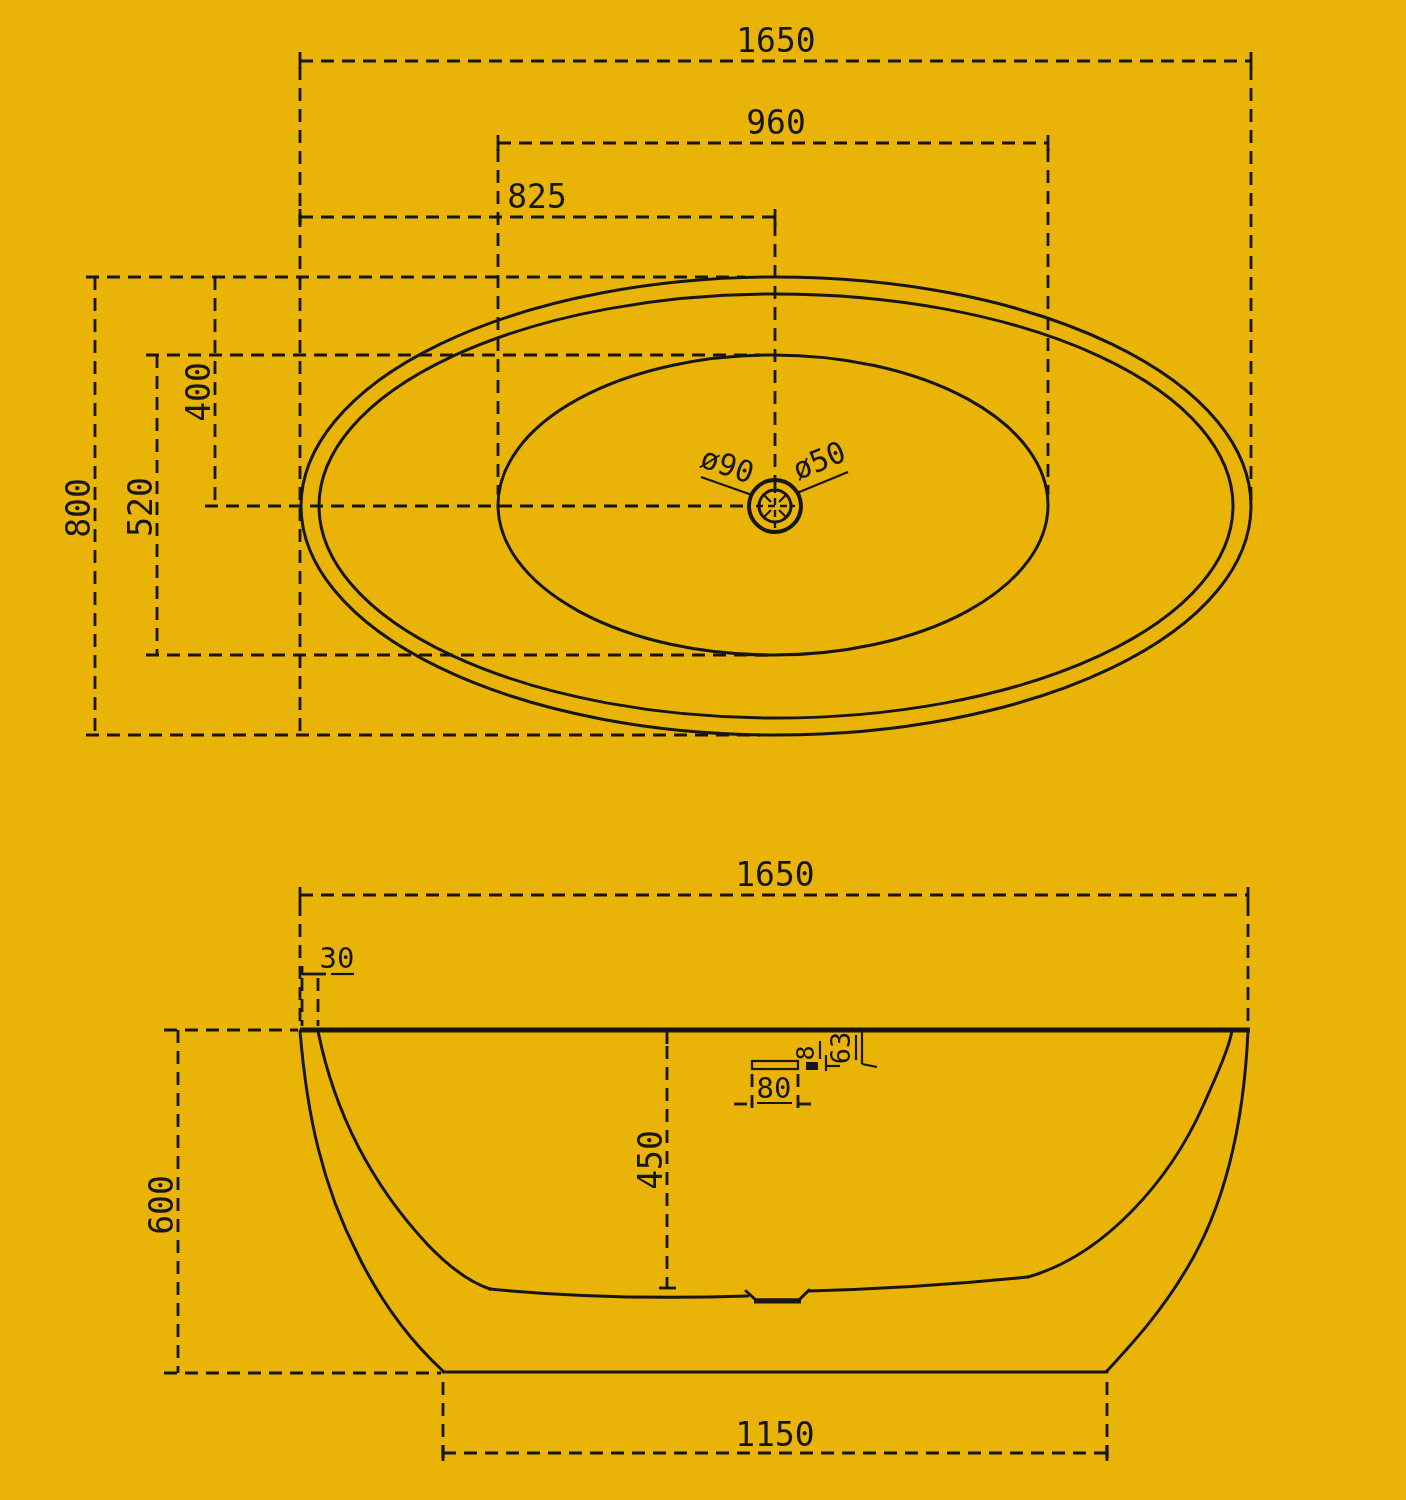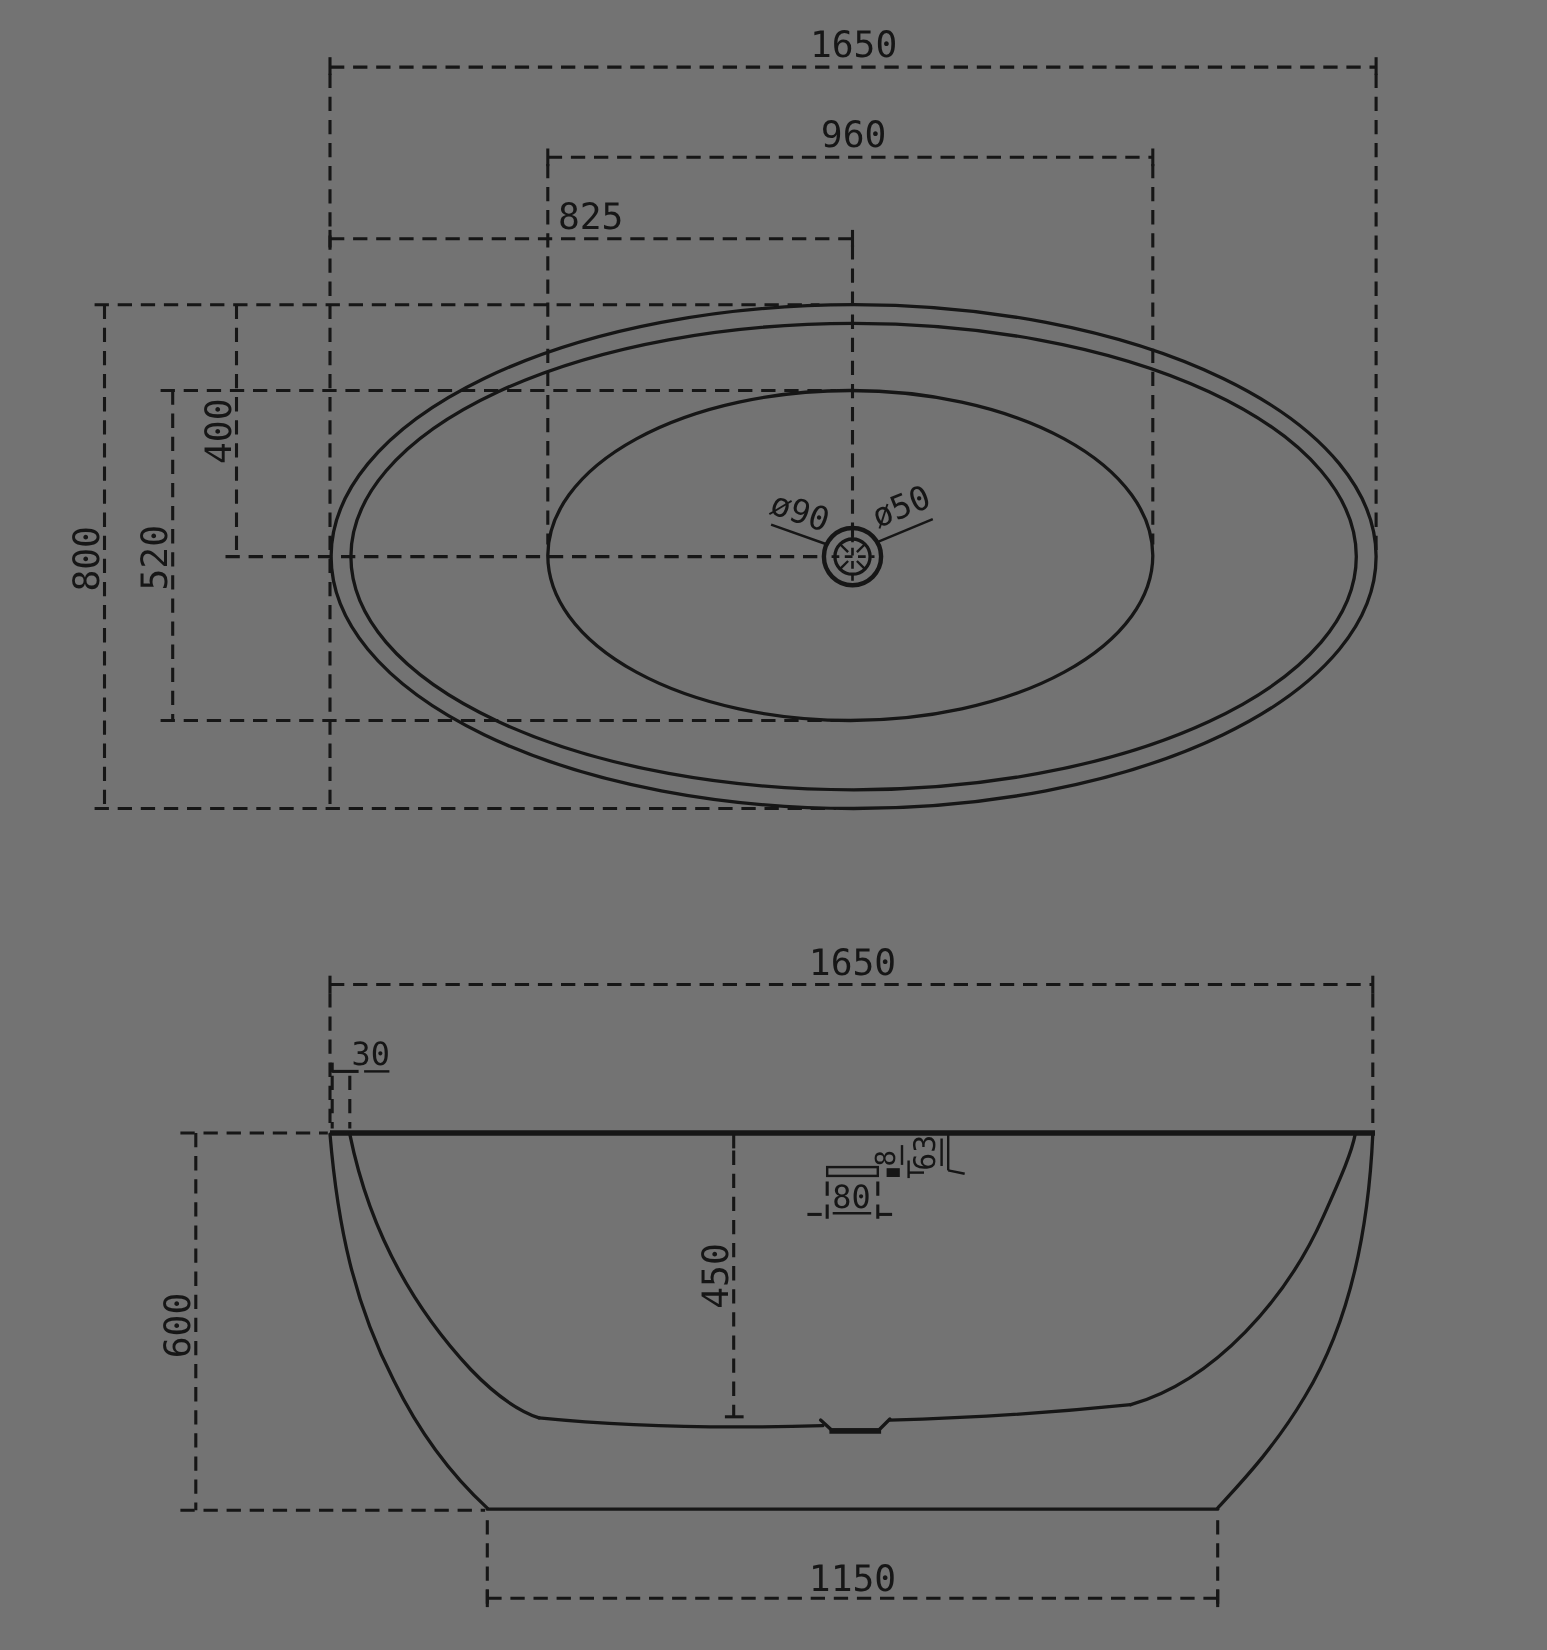--- a/index.html
+++ b/index.html
@@ -1,16 +1,16 @@
 <!DOCTYPE html>
 <html><head>
 <meta charset="utf-8">
 <style>
   html,body{margin:0;padding:0;background:#ffffff;}
-  .stage{position:relative;width:1406px;height:1500px;background:#737373;overflow:hidden;}
+  .stage{position:relative;width:1406px;height:1500px;background:#eab308;overflow:hidden;}
   svg{position:absolute;left:0;top:0;}
   .sol   {fill:none;stroke:#161616;stroke-width:3;stroke-linecap:round;}
   .sol-thick{fill:none;stroke:#161616;stroke-width:5;stroke-linecap:butt;}
   .dim   {fill:none;stroke:#161616;stroke-width:2.8;stroke-dasharray:13 8;stroke-linecap:butt;}
   .dimfine{fill:none;stroke:#161616;stroke-width:2.4;stroke-dasharray:7 5;}
   .tick  {fill:none;stroke:#161616;stroke-width:2.8;stroke-linecap:butt;}
   .thin  {fill:none;stroke:#161616;stroke-width:2.2;}
   text{font-family:"DejaVu Sans Mono","Liberation Mono",monospace;fill:#161616;}
   .t-main{font-size:33px;}
   .t-med {font-size:29px;}

